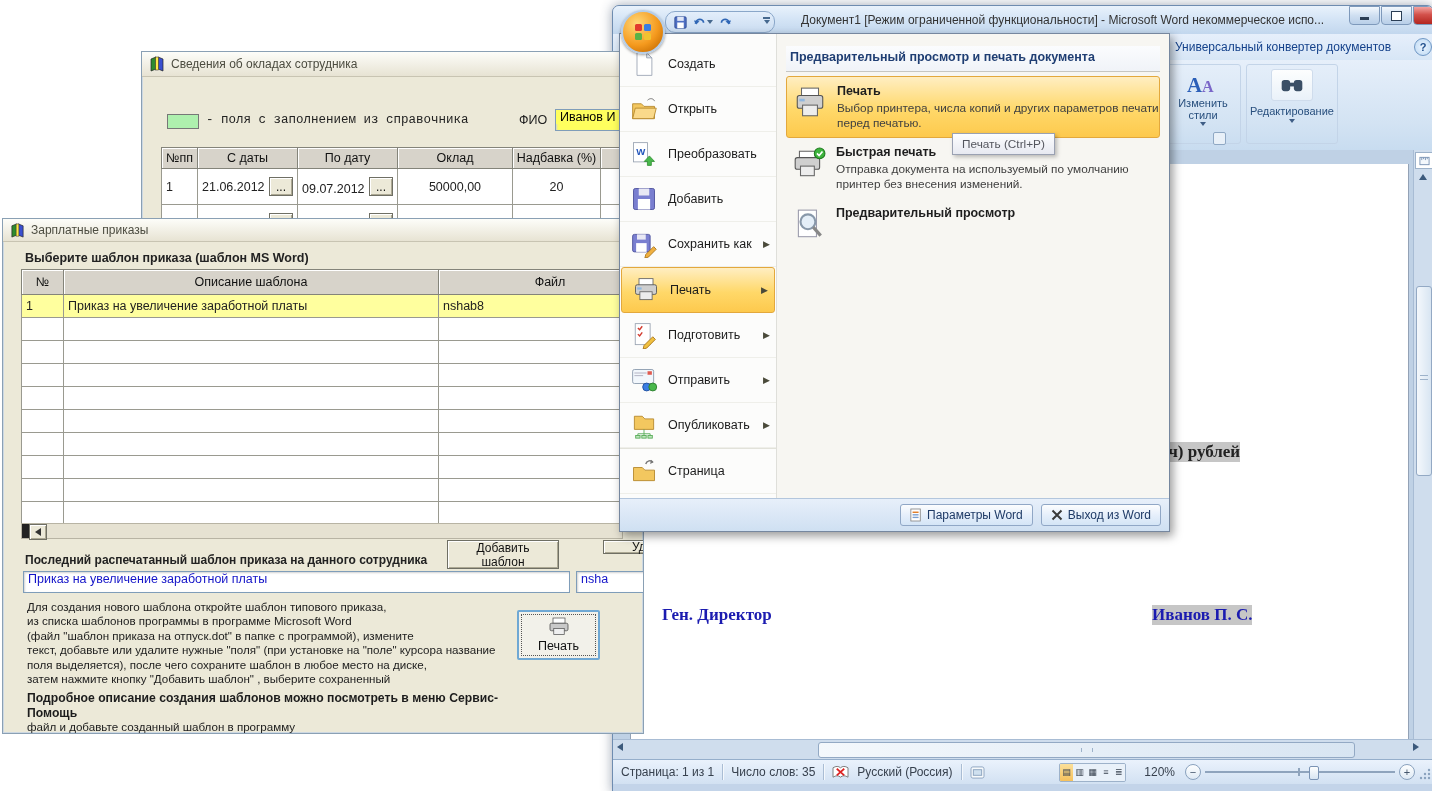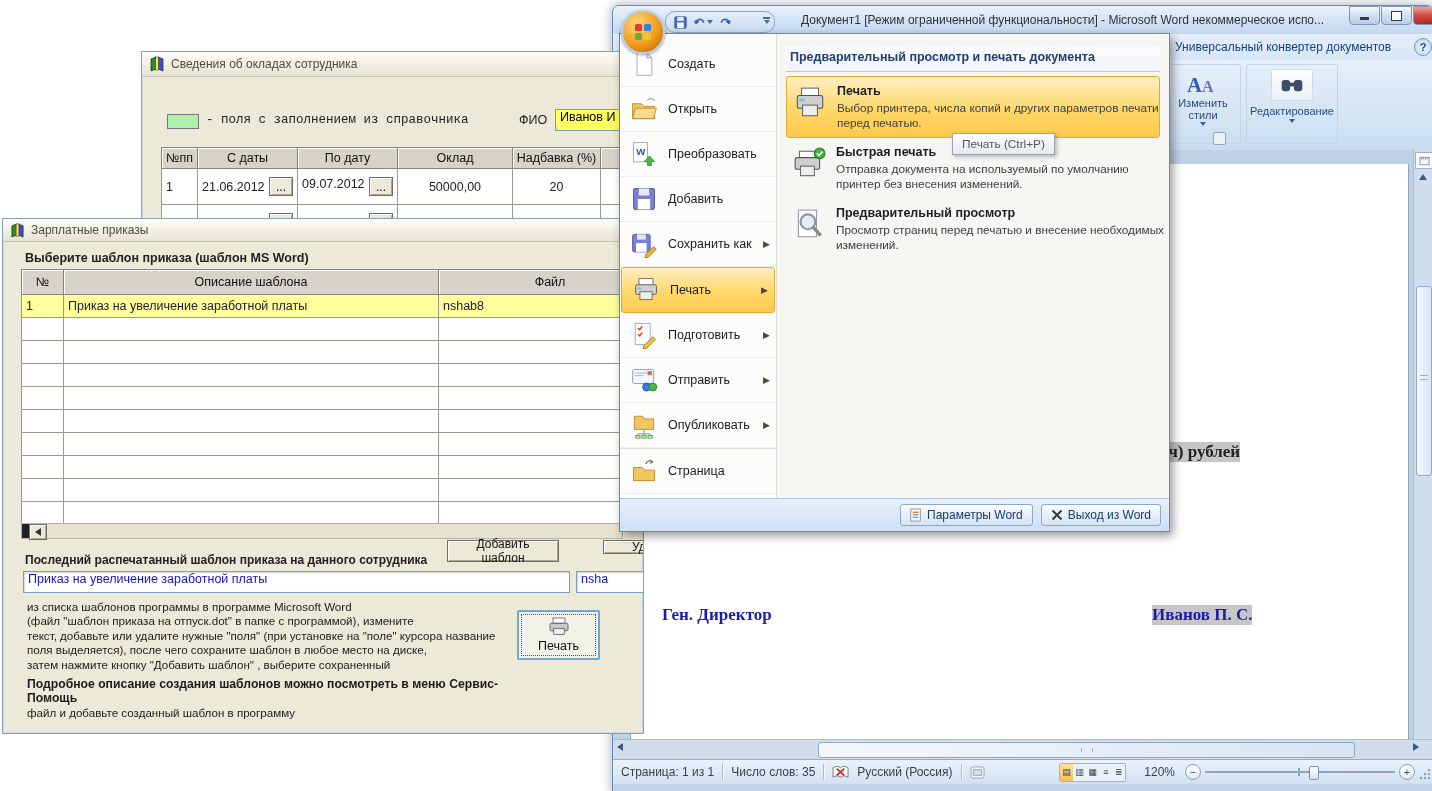--- a/index.html
+++ b/index.html
@@ -119,21 +119,21 @@
       </tr>
       <tr style="height:36px;">
         <td>1</td>
         <td>
               <div style="display:flex;align-items:center;justify-content:space-between;">
                 <span>21.06.2012</span>
                 <button class="btn3d" style="width:24px;height:19px;">...</button>
               </div>
             </td>
         <td>
-              <div style="display:flex;align-items:flex-start;justify-content:space-between;">
+              <div style="display:flex;align-items:flex-end;justify-content:space-between;">
                 <span>09.07.2012</span>
                 <button class="btn3d" style="width:24px;height:19px;">...</button>
               </div>
             </td>
         <td style="text-align:center;">50000,00</td>
         <td style="text-align:center;">20</td>
         <td></td>
       </tr>
       <tr style="height:36px;">
         <td>2</td>
@@ -241,33 +241,34 @@
     </tbody>
       </table>
 
     <div class="abs" style="left:18px;top:304px;width:600px;height:14px;background:#e6e2d2;border:1px solid #b8b4a4;display:flex;">
       <div style="width:7px;height:100%;background:#222;"></div>
       <div class="btn3d" style="width:16px;height:100%;">
           <div class="arrow-l" style="border-right-color:#333;"></div>
         </div>
     </div>
 
-    <button class="btn3d abs" style="left:444px;top:321px;width:112px;height:22px;">Добавить шаблон</button>
+    <button class="btn3d abs" style="left:444px;top:321px;width:112px;height:29px;">Добавить шаблон</button>
     <button class="btn3d abs" style="left:600px;top:321px;width:80px;height:14px;justify-content:flex-start;padding-left:28px;">Уда</button>
 
     <div class="abs nowrap" style="left:22px;top:334px;font-weight:bold;font-size:12px;">Последний распечатанный шаблон приказа на  данного сотрудника</div>
 
     <div class="abs sunken" style="left:20px;top:352px;width:545px;height:20px;">
       <input class="flat bluetext" value="Приказ на увеличение заработной платы" style="">
     </div>
     <div class="abs sunken" style="left:573px;top:352px;width:70px;height:20px;">
       <input class="flat bluetext" value="nsha" style="">
     </div>
 
     <div class="abs" style="left:24px;top:381px;width:478px;font-size:11.6px;line-height:14.4px;color:#1c1c1c;">
+      <div>Для создания нового шаблона откройте шаблон типового приказа,</div>
       <div>из списка шаблонов программы в программе Microsoft Word</div>
       <div>(файл "шаблон приказа на отпуск.dot" в папке  с программой),  измените</div>
       <div>текст, добавьте или удалите нужные "поля" (при установке на "поле" курсора название</div>
       <div>поля выделяется), после чего сохраните шаблон в любое место на диске,</div>
       <div>затем нажмите кнопку "Добавить шаблон" , выберите сохраненный</div>
       <div style="font-weight:bold;font-size:12.2px;margin-top:5px;">Подробное описание создания шаблонов можно посмотреть в меню Сервис-Помощь</div>
       <div>файл и добавьте созданный шаблон в программу</div>
     </div>
 
     <button class="abs" style="left:514px;top:391px;width:83px;height:50px;background:#f2f1ea;border:2px solid #6fa8d4;border-radius:2px;outline:1px dotted #555;outline-offset:-5px;display:flex;flex-direction:column;align-items:center;justify-content:center;gap:2px;font-size:12.5px;color:#111;font-family:'Liberation Sans',sans-serif;">
@@ -563,21 +564,20 @@
       </div>
 
       <div class="pitem">
         <svg viewBox="0 0 32 32">
             <rect x="6" y="2" width="17" height="25" fill="#fff" stroke="#99a"></rect>
             <circle cx="15" cy="13" r="7" fill="#e4eef8" stroke="#8898aa" stroke-width="2"></circle>
             <line x1="20" y1="18" x2="27" y2="26" stroke="#888" stroke-width="3"></line>
           </svg>
         <div>
           <div class="pt">Предварительный просмотр</div>
-          <div class="pd">Просмотр страниц перед печатью и внесение необходимых изменений.</div>
         </div>
       </div>
     </div>
 
     <div class="mfoot">
       <button class="fbtn">
         <svg width="12" height="14" viewBox="0 0 14 16">
             <rect x="1" y="1" width="11" height="14" fill="#fff" stroke="#888"></rect>
             <rect x="3" y="4" width="7" height="1.6" fill="#e07820"></rect>
             <rect x="3" y="7" width="7" height="1.6" fill="#7a9fd0"></rect>

